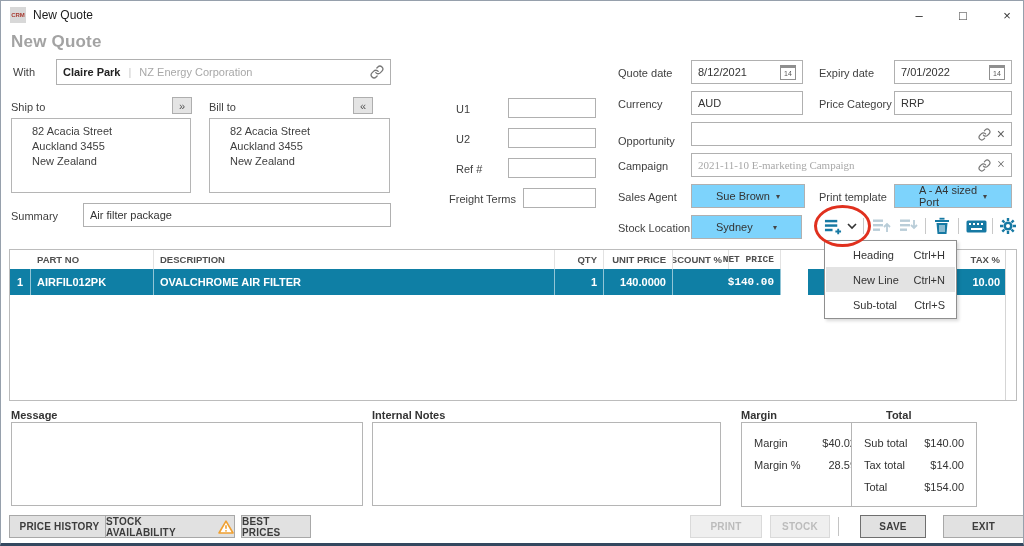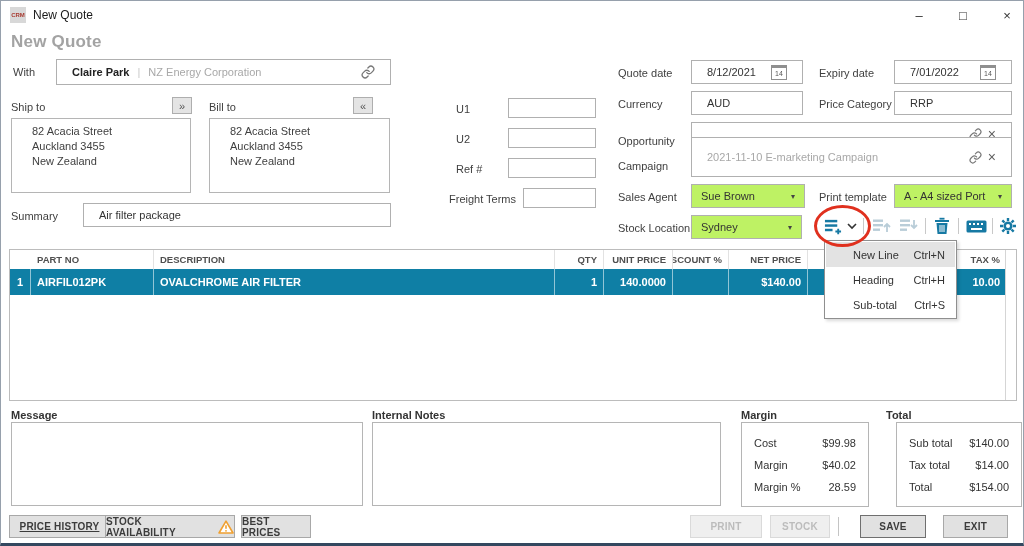--- a/index.html
+++ b/index.html
@@ -17,40 +17,40 @@
               color:#a83a30; font-size:6px; font-weight:bold; display:flex; align-items:center; justify-content:center; }
   .win-title { position:absolute; left:32px; top:7px; font-size:12px; color:#1a1a1a; }
   .win-btn { position:absolute; top:0; width:40px; height:28px; display:flex; align-items:center; justify-content:center;
              font-size:13px; color:#333; cursor:default; }
   .btn-min { left:898px; } .btn-max { left:942px; } .btn-close { left:986px; }
 
   .page-heading { position:absolute; left:10px; top:31px; font-size:17px; font-weight:600; color:#a3a3a3; letter-spacing:.2px; }
 
   .lbl { position:absolute; font-size:11px; color:#3f3f3f; white-space:nowrap; }
   .boxfield { position:absolute; background:#fff; border:1px solid #b0b0b0; display:flex; align-items:center;
-              padding:0 15px; font-size:11px; color:#333; overflow:hidden; }
+              padding:0 6px; font-size:11px; color:#333; overflow:hidden; }
   .placeholder { color:#a8a8a8; }
 
   
   .with-field { left:55px; top:58px; width:335px; height:26px; }
   .with-contact { font-weight:600; color:#222; }
   .with-div { color:#c9c9c9; margin:0 8px; }
   .icon-right { margin-left:auto; display:flex; align-items:center; gap:6px; }
 
   
   .addr-box { position:absolute; border:1px solid #b5b5b5; background:#fff; padding:5px 20px; line-height:15px; color:#3f3f3f; }
   .mini-btn { position:absolute; width:20px; height:17px; background:#e4e4e4; border:1px solid #aeaeae;
               display:flex; align-items:center; justify-content:center; font-size:11px; color:#555; cursor:default; }
 
   
   .ufield { position:absolute; height:20px; background:#fff; border:1px solid #b0b0b0; }
 
   
-  .combo { position:absolute; height:24px; background:#bef264; border:1px solid #b0b0b0; display:flex; align-items:center;
-           padding:0 9px; font-size:11px; color:#333; }
+  .combo { position:absolute; height:24px; background:#7dd3fc; border:1px solid #b0b0b0; display:flex; align-items:center;
+           padding:0 24px; font-size:11px; color:#333; }
   .combo .caret { margin-left:auto; font-size:8px; color:#444; }
 
   
   .cal { width:16px; height:15px; border:1px solid #8f8f8f; border-top:3px solid #8f8f8f; font-size:7px; color:#555;
          display:flex; align-items:center; justify-content:center; background:#fff; }
 
   .clear-x { font-size:14px; color:#5f5f5f; line-height:1; }
 
   
   .tool { position:absolute; top:215px; height:20px; display:flex; align-items:center; justify-content:center; }
@@ -73,21 +73,21 @@
   .ghead { top:0; height:19px; font-size:9.5px; font-weight:bold; color:#4f4f4f; border-right:1px solid #e2e2e2; }
   .grow  { top:19px; height:26px; background:#0f7fa5; color:#fff; font-size:11px; font-weight:600;
            border-right:1px solid rgba(255,255,255,.55); }
   .r { justify-content:flex-end; }
   .c-num  { left:0px;   width:21px; }
   .c-part { left:21px;  width:123px; }
   .c-desc { left:144px; width:401px; }
   .c-qty  { left:545px; width:49px; }
   .c-unit { left:594px; width:69px; }
   .c-disc { left:663px; width:56px; }
-  .c-net  { left:719px; width:79px; }
+  .c-net  { left:692px; width:79px;font-family:Liberation Mono, monospace; }
   .c-hid  { left:798px; width:134px; }
   .c-tax  { left:932px; width:65px; }
   .grid-strip { position:absolute; right:0; top:0; width:11px; height:100%; background:#fff; border-left:1px solid #d5d5d5; }
   .ghead.c-num, .ghead.c-hid { border-right:none; }
 
   
   textarea { position:absolute; border:1px solid #b5b5b5; background:#fff; resize:none;
              font-family:"Liberation Sans", sans-serif; font-size:11px; padding:5px; }
   .panel { position:absolute; border:1px solid #b5b5b5; background:#fff; padding:14px 12px 0 12px; }
   .panel-row { display:flex; height:22px; font-size:11px; color:#333; }
@@ -196,21 +196,21 @@
         <svg width="13" height="13" viewBox="0 0 24 24" fill="none" stroke="#777" stroke-width="2.2" stroke-linecap="round">
           <path d="M10 13a5 5 0 0 0 7.54.54l3-3a5 5 0 0 0-7.07-7.07l-1.72 1.71"></path>
           <path d="M14 11a5 5 0 0 0-7.54-.54l-3 3a5 5 0 0 0 7.07 7.07l1.71-1.71"></path>
         </svg>
       </span>
       <span class="clear-x">×</span>
     </span>
   </div>
 
   <div class="lbl" style="left:617px; top:159px;">Campaign</div>
-  <div class="boxfield" style="left:690px; top:136px; width:321px; height:40px;">
+  <div class="boxfield" style="left:690px; top:152px; width:321px; height:24px;font-family:Liberation Serif, serif;">
     <span class="placeholder">2021-11-10 E-marketing Campaign</span>
     <span class="icon-right">
       <span>
         <svg width="13" height="13" viewBox="0 0 24 24" fill="none" stroke="#777" stroke-width="2.2" stroke-linecap="round">
           <path d="M10 13a5 5 0 0 0 7.54.54l3-3a5 5 0 0 0-7.07-7.07l-1.72 1.71"></path>
           <path d="M14 11a5 5 0 0 0-7.54-.54l-3 3a5 5 0 0 0 7.07 7.07l1.71-1.71"></path>
         </svg>
       </span>
       <span class="clear-x">×</span>
     </span>
@@ -314,83 +314,79 @@
     <div class="gcell grow c-unit r">140.0000</div>
     <div class="gcell grow c-disc r"></div>
     <div class="gcell grow c-net r">$140.00</div>
     <div class="gcell grow c-hid"></div>
     <div class="gcell grow c-tax r">10.00</div>
 
     <div class="grid-strip"></div>
   </div>
 
   <div class="menu">
+    <div class="menu-item">
+      <span>Heading</span>
+      <span class="shortcut">Ctrl+H</span>
+    </div>
     <div class="menu-item hover">
       <span>New Line</span>
       <span class="shortcut">Ctrl+N</span>
-    </div>
-    <div class="menu-item">
-      <span>Heading</span>
-      <span class="shortcut">Ctrl+H</span>
     </div>
     <div class="menu-item">
       <span>Sub-total</span>
       <span class="shortcut">Ctrl+S</span>
     </div>
   </div>
 
   <div class="lbl" style="left:10px; top:408px; font-weight:600; color:#333;">Message</div>
   <textarea style="left: 10px; top: 421px; width: 352px; height: 84px;"></textarea>
   <div class="lbl" style="left:371px; top:408px; font-weight:600; color:#333;">Internal Notes</div>
   <textarea style="left: 371px; top: 421px; width: 349px; height: 84px;"></textarea>
 
   <div class="lbl sec-lbl" style="left:740px; top:408px;">Margin</div>
   <div class="panel" style="left:740px; top:421px; width:128px; height:85px;">
     <div class="panel-row">
-      <span>Cost</span>
-      <span class="pv">$99.98</span>
-    </div>
-    <div class="panel-row">
       <span>Margin</span>
       <span class="pv">$40.02</span>
     </div>
     <div class="panel-row">
       <span>Margin %</span>
       <span class="pv">28.59</span>
     </div>
   </div>
 
   <div class="lbl sec-lbl" style="left:885px; top:408px;">Total</div>
-  <div class="panel" style="left:895px; top:421px; width:126px; height:85px;">
+  <div class="panel" style="left:850px; top:421px; width:126px; height:85px;">
     <div class="panel-row">
       <span>Sub total</span>
       <span class="pv">$140.00</span>
     </div>
     <div class="panel-row">
       <span>Tax total</span>
       <span class="pv">$14.00</span>
     </div>
     <div class="panel-row">
       <span>Total</span>
       <span class="pv">$154.00</span>
     </div>
   </div>
 
-  <div class="fbtn" style="left:8px; width:101px;text-decoration:underline;">PRICE HISTORY</div>
+  <div class="fbtn" style="left:8px; width:101px;">PRICE HISTORY</div>
   <div class="fbtn" style="left:104px; width:130px;">
     <span>STOCK AVAILABILITY</span>
     <span>
       <svg width="16" height="14" viewBox="0 0 16 14">
         <path d="M8 1.2 15 13H1z" fill="#fff" stroke="#f0a030" stroke-width="1.6" stroke-linejoin="round"></path>
         <path d="M8 5.2v3.6" stroke="#f0a030" stroke-width="1.6"></path>
         <circle cx="8" cy="10.8" r="0.9" fill="#f0a030"></circle>
       </svg>
     </span>
   </div>
   <div class="fbtn" style="left:240px; width:70px;">BEST PRICES</div>
 
   <div class="fbtn disabled" style="left:689px; width:72px;">PRINT</div>
   <div class="fbtn disabled" style="left:769px; width:60px;">STOCK</div>
   <div class="btn-sep"></div>
   <div class="fbtn primary" style="left:859px; width:66px;">SAVE</div>
-  <div class="fbtn" style="left:942px; width:65px;">EXIT</div>
+  <div class="fbtn" style="left:942px; width:81px;">EXIT</div>
 
 </div>
 
 </body></html>

